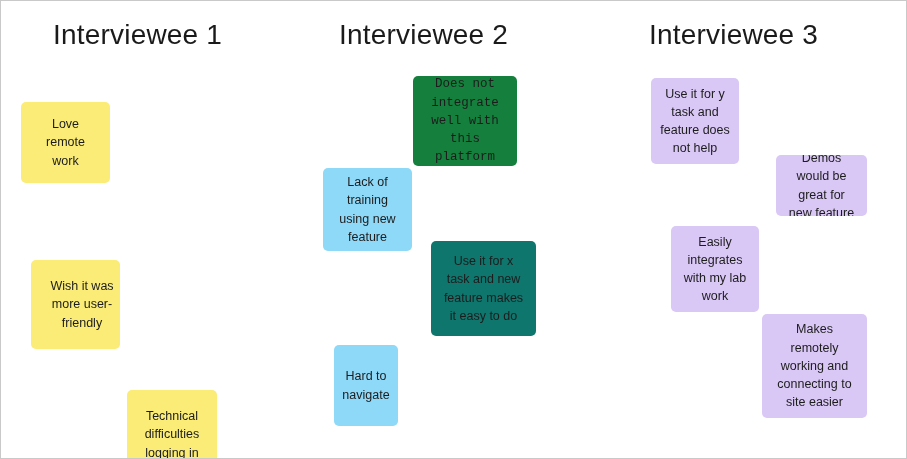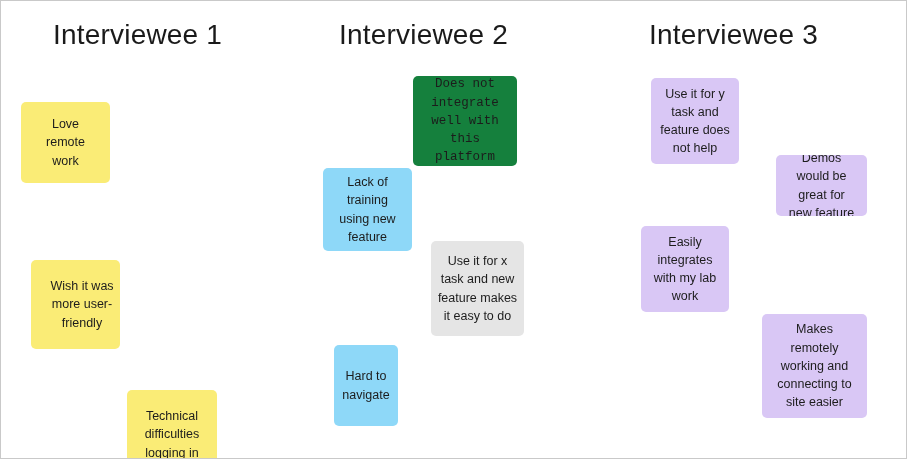--- a/index.html
+++ b/index.html
@@ -60,36 +60,36 @@
 logging in</div>
     <div class="column-title" style="left: 338px; top: 18px; width: 148px;">Interviewee 2</div>
     <div class="note" style="left: 412px; top: 75px; width: 104px; height: 90px; background: #15803d; font-family: Liberation Mono, monospace;">Does not
 integrate
 well with
 this platform</div>
     <div class="note" style="left: 322px; top: 167px; width: 89px; height: 83px; background: rgb(142, 216, 248);">Lack of
 training
 using new
 feature</div>
-    <div class="note" style="left: 430px; top: 240px; width: 93px; height: 95px; background: #e5e5e5;">Use it for x
+    <div class="note" style="left: 430px; top: 240px; width: 105px; height: 95px; background: #0f766e;">Use it for x
 task and new
 feature makes
 it easy to do</div>
     <div class="note" style="left: 333px; top: 344px; width: 64px; height: 81px; background: rgb(142, 216, 248);">Hard to
 navigate</div>
     <div class="column-title" style="left: 648px; top: 18px; width: 148px;">Interviewee 3</div>
     <div class="note" style="left: 650px; top: 77px; width: 88px; height: 86px; background: rgb(217, 199, 245);">Use it for y
 task and
 feature does
 not help</div>
     <div class="note" style="left: 775px; top: 154px; width: 91px; height: 61px; background: rgb(217, 199, 245);">Demos
 would be
 great for
 new feature</div>
-    <div class="note" style="left: 640px; top: 225px; width: 88px; height: 86px; background: rgb(217, 199, 245);">Easily
+    <div class="note" style="left: 670px; top: 225px; width: 88px; height: 86px; background: rgb(217, 199, 245);">Easily
 integrates
 with my lab
 work</div>
     <div class="note" style="left: 761px; top: 313px; width: 105px; height: 104px; background: rgb(217, 199, 245); padding-left: 6px;">Makes
 remotely
 working and
 connecting to
 site easier</div>
   </div>
 

